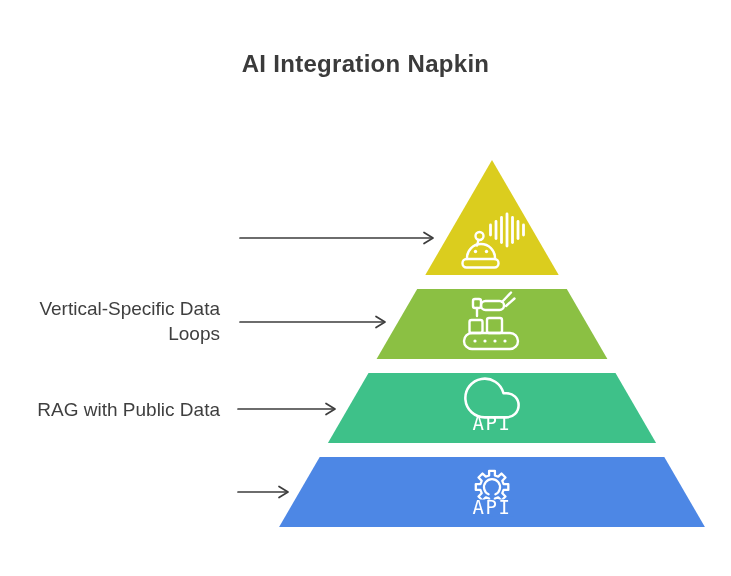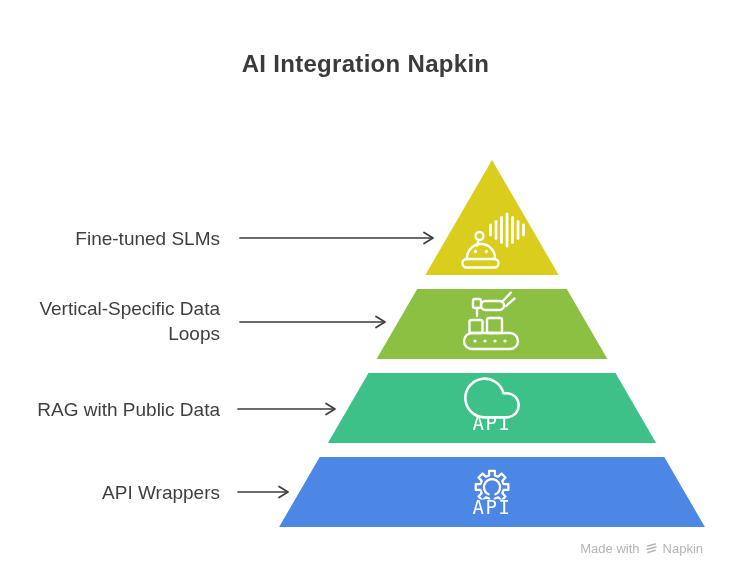--- a/index.html
+++ b/index.html
@@ -104,30 +104,17 @@
     </g>
 
     <g>
       <polygon points="508.3,484.1 508.3,489.9 503.6,489.9 502.3,493.2 505.5,496.5 501.5,500.5 498.2,497.3 494.9,498.6 494.9,503.3 489.1,503.3 489.1,498.6 485.8,497.3 482.5,500.5 478.5,496.5 481.7,493.2 480.4,489.9 475.8,489.9 475.8,484.1 480.4,484.1 481.7,480.8 478.5,477.5 482.5,473.5 485.8,476.7 489.1,475.4 489.1,470.8 494.9,470.8 494.9,475.4 498.2,476.7 501.5,473.5 505.5,477.5 502.3,480.8 503.6,484.1" stroke="#ffffff" stroke-width="2.3" fill="none" stroke-linejoin="round"></polygon>
       <path d="M488.6 494.3 A8 8 0 1 1 495.4 494.3" stroke="#ffffff" stroke-width="2.3" fill="none" stroke-linecap="round"></path>
       <rect x="470" y="499.5" width="44" height="17" fill="#4d87e5"></rect>
       <text class="api-text" x="492" y="514" text-anchor="middle">API</text>
     </g>
   </svg>
 
-  <div class="layer-label" id="label-1">Fine-tuned SLMs</div>
   <div class="layer-label" id="label-3">RAG with Public Data</div>
   <div class="layer-label" id="label-2">Vertical-Specific Data Loops</div>
-  <div class="layer-label" id="label-4">API Wrappers</div>
 
-  <div class="watermark">
-    <span>Made with</span>
-    <svg width="13" height="13" viewBox="0 0 14 14">
-      <g stroke="#b5b5b5" stroke-width="1.7" stroke-linecap="round" fill="none">
-        <line x1="3" y1="4.2" x2="11.2" y2="2.2"></line>
-        <line x1="2.4" y1="7.8" x2="11.8" y2="5.5"></line>
-        <line x1="3.4" y1="11.4" x2="11" y2="9"></line>
-      </g>
-    </svg>
-    <span class="brand">Napkin</span>
-  </div>
 
 </div>
 
 </body></html>

